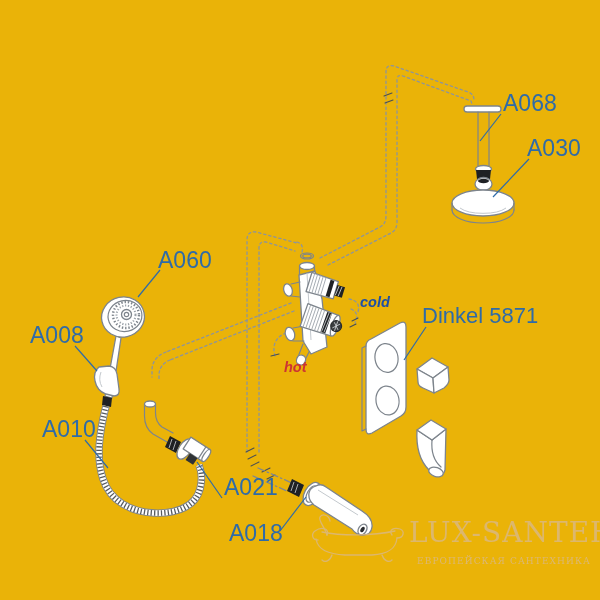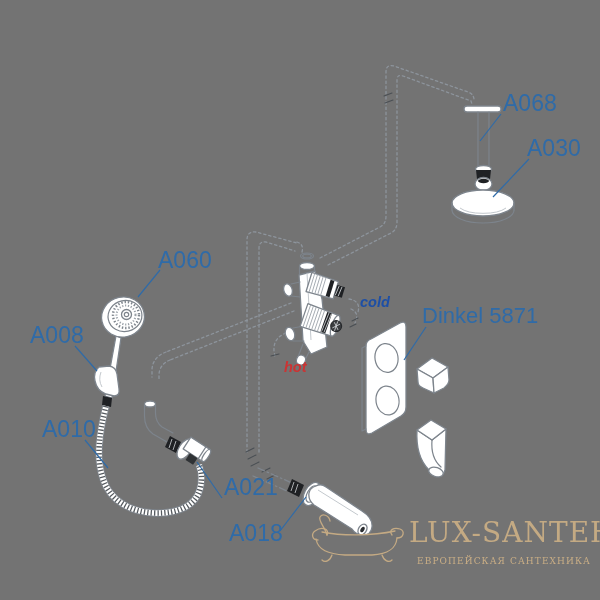--- a/index.html
+++ b/index.html
@@ -1,16 +1,16 @@
 <!DOCTYPE html>
 <html><head>
 <meta charset="utf-8">
 <style>
   html,body{margin:0;padding:0;background:#fff;}
-  .canvas{position:relative;width:600px;height:600px;background:#737373;overflow:hidden;
+  .canvas{position:relative;width:600px;height:600px;background:#eab308;overflow:hidden;
           font-family:"Liberation Sans",sans-serif;}
   svg{position:absolute;left:0;top:0;}
   .pipe{fill:none;stroke:#8d949c;stroke-width:1.3;stroke-dasharray:2.4 2.8;stroke-linecap:round;}
   .pipedd{fill:none;stroke:#80878f;stroke-width:1.3;stroke-dasharray:7 3 1.5 3;stroke-linecap:round;}
   .ln{fill:#fff;stroke:#7d848c;stroke-width:1.3;stroke-linejoin:round;}
   .ln2{fill:none;stroke:#7d848c;stroke-width:1.2;stroke-linejoin:round;stroke-linecap:round;}
   .lt{fill:none;stroke:#c3c8cd;stroke-width:1;}
   .rib{fill:none;stroke:#9aa1a8;stroke-width:.8;}
   .dk{fill:#1f2124;stroke:none;}
   .wsl{fill:none;stroke:#cfd3d6;stroke-width:.8;}

